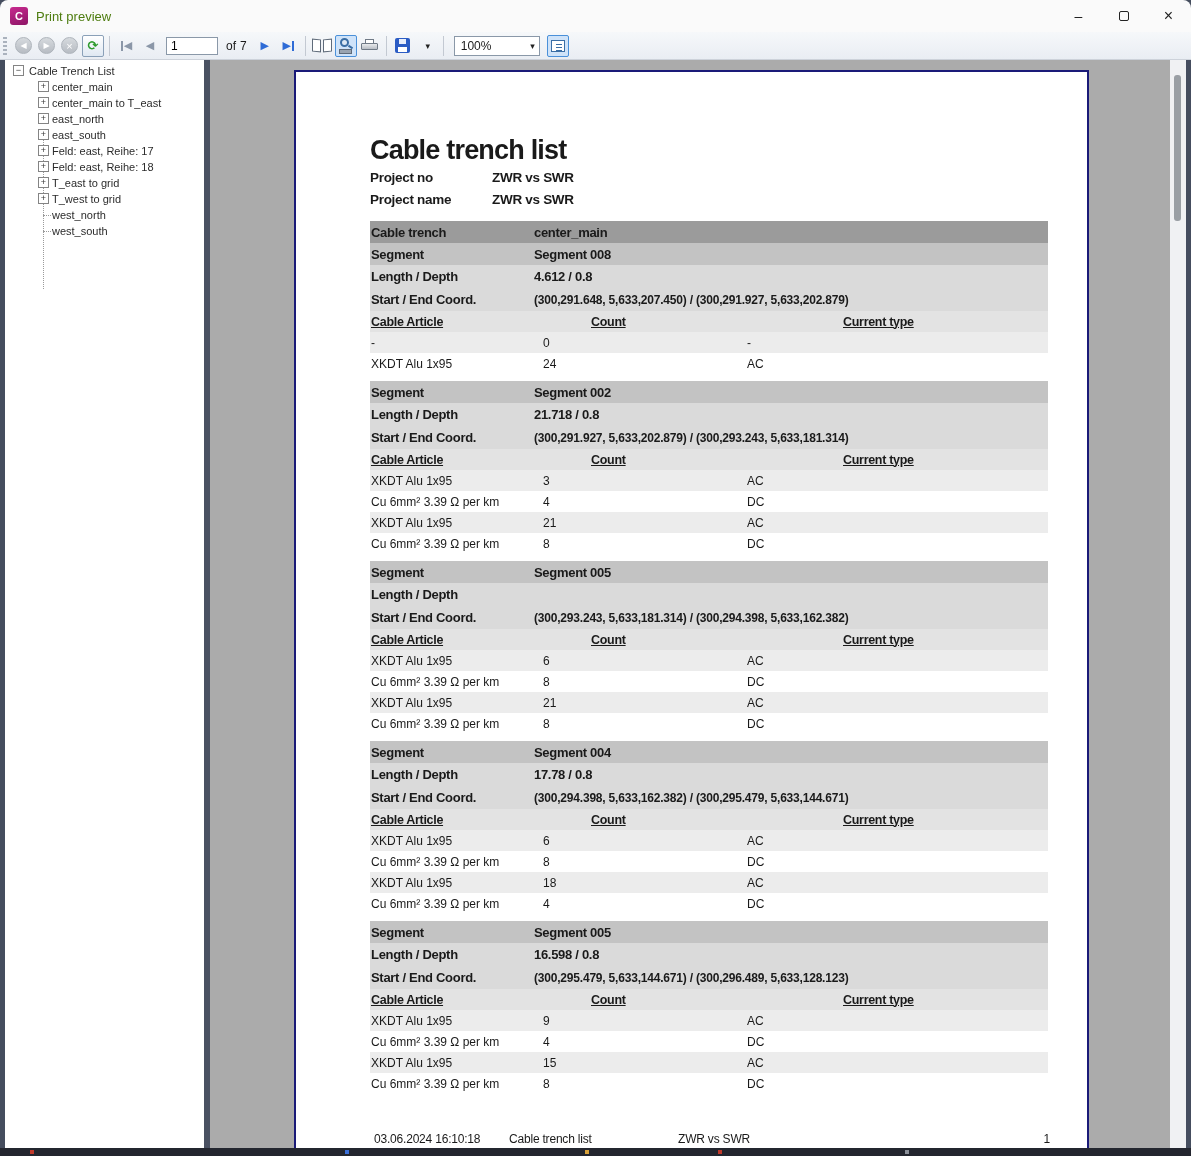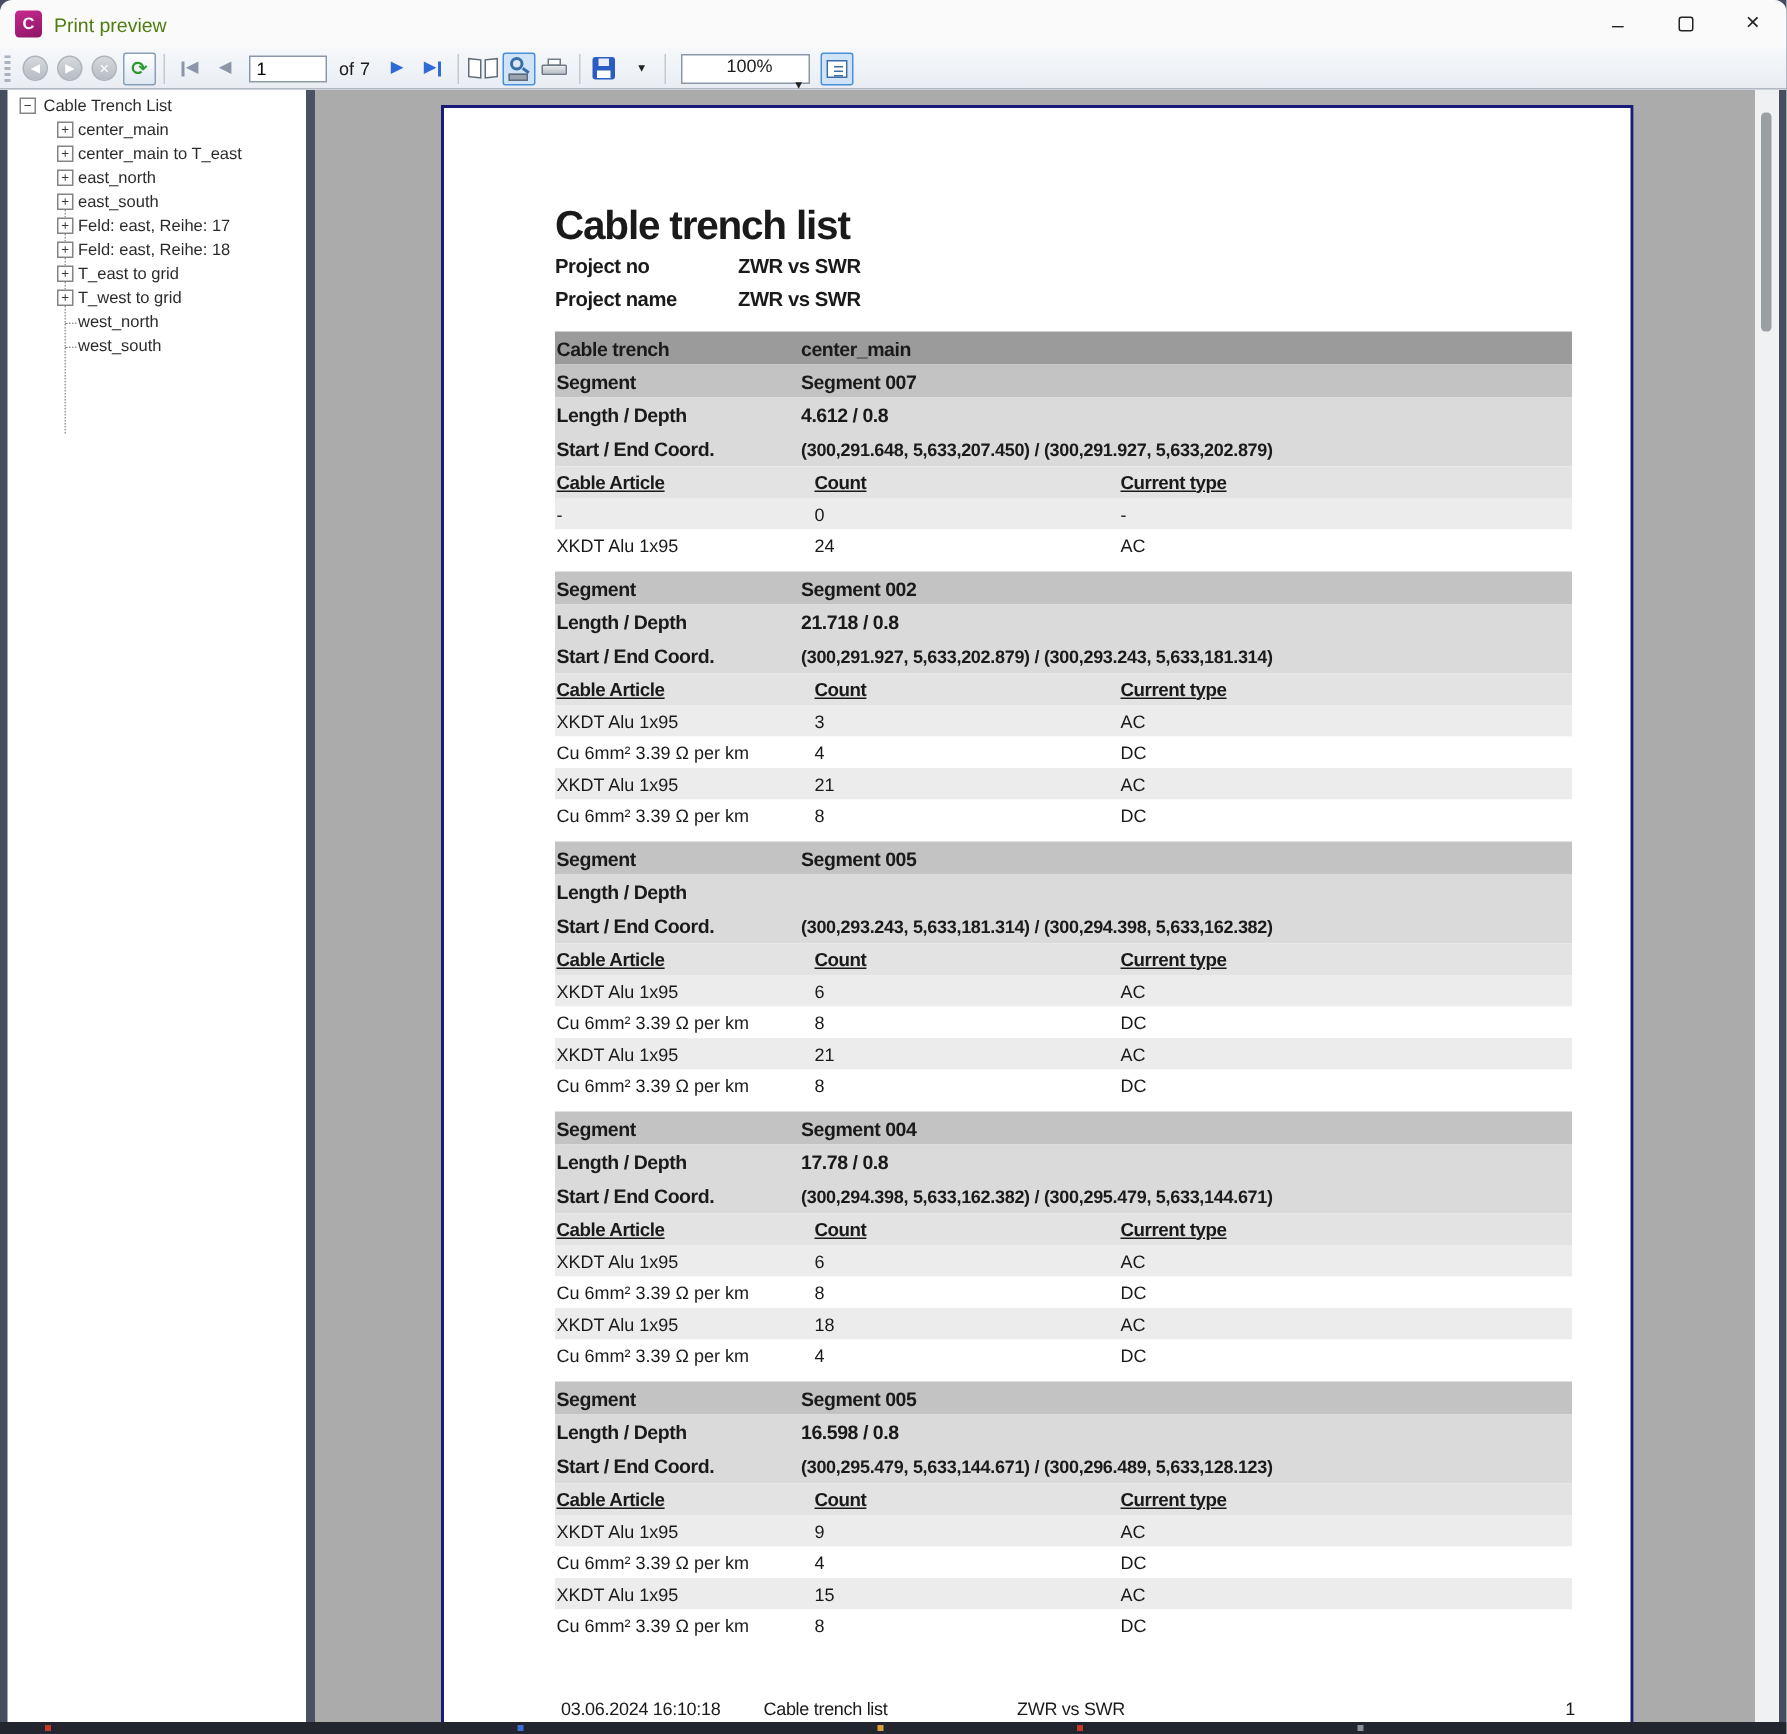--- a/index.html
+++ b/index.html
@@ -46,21 +46,21 @@
   .icon-zoompage .lens { position:absolute; left:2px; top:0; width:9px; height:9px; border:2px solid #3a6ea5; border-radius:50%; background:#dce8f5; }
   .icon-zoompage .handle { position:absolute; left:10px; top:8px; width:5px; height:2px; background:#3a6ea5; transform:rotate(35deg); }
   .icon-printer { width:18px; height:14px; position:relative; }
   .icon-printer .paper { position:absolute; left:4px; top:0; width:9px; height:5px; background:#fff; border:1px solid #707a86; }
   .icon-printer .bodyp { position:absolute; left:0; top:4px; width:17px; height:7px; background:linear-gradient(#e8eaec,#b9bec5); border:1px solid #707a86; border-radius:1px; }
   .icon-floppy { width:15px; height:15px; background:#2b5cc4; border-radius:2px; position:relative; }
   .icon-floppy::before { content:""; position:absolute; left:4px; top:1px; width:7px; height:5px; background:#e8eefc; }
   .icon-floppy::after { content:""; position:absolute; left:3px; bottom:1px; width:9px; height:5px; background:#fff; }
   .caret { font-size:9px; color:#222; margin-left:2px; }
   .zoom-combo { width:86px; height:20px; background:#fff; border:1px solid #8a98a8; display:flex; align-items:center;
-                font-size:12px; padding-left:6px; margin:0 6px;flex-direction:column; }
+                font-size:12px; padding-left:6px; margin:0 6px; }
   .zoom-combo .caret { margin-left:auto; margin-right:4px; }
   .icon-list { width:14px; height:12px; background:#fff; border:1px solid #3a6ea5; padding:2px 1px; }
   .icon-list i { display:block; height:1px; background:#3a6ea5; margin:1px 1px 2px 3px; }
 
   
   .content { position:absolute; left:5px; top:60px; width:1181px; height:1088px; display:flex; }
   .tree-panel { width:199px; background:#fff; position:relative; font-size:11px; color:#2b2b2b; padding-top:3px; overflow:hidden; }
   .tree-guide { position:absolute; left:38px; top:76px; height:153px; border-left:1px dotted #9a9a9a; }
   .tree-row { position:relative; height:16px; line-height:16px; white-space:nowrap; }
   .tree-row.root { padding-left:24px; }
@@ -81,21 +81,21 @@
   .rpt-title { margin-top:63px; font-size:27px; font-weight:bold; letter-spacing:-0.8px; }
   .proj-row { display:grid; grid-template-columns:122px auto; font-size:13.5px; font-weight:bold; height:22px; align-items:center; letter-spacing:-0.3px; }
   .table-wrap { margin-top:11px; }
   .t-row { display:grid; align-items:center; font-size:13px; letter-spacing:-0.3px; }
   .t-row.kv2 { grid-template-columns:164px auto; }
   .t-row.c3 { grid-template-columns:164px 213px auto; }
   .row-trench { background:#9b9b9b; height:22px; font-weight:bold; }
   .row-seg { background:#c3c3c3; height:22px; font-weight:bold; }
   .row-kv { background:#dadada; height:23px; font-weight:bold; }
   .row-kv .coords { font-size:12px; letter-spacing:-0.2px; }
-  .row-arthead { background:#e3e3e3; height:21px; font-weight:bold; font-size:12.5px; }
+  .row-arthead { background:#e3e3e3; height:21px; font-weight:bold; font-size:12.5px;gap:48px; }
   .row-arthead span { text-decoration:underline; }
   .row-art { height:21px; font-size:12px; font-weight:normal; letter-spacing:0; }
   .row-art.odd { background:#ececec; } .row-art.even { background:#fff; }
   .row-art .cnt, .row-arthead .cnt2 { padding-left:9px; }
   .block-gap { height:7px; }
   .t-row > span:first-child { padding-left:1px; }
 
   .page-footer { position:absolute; left:78px; top:1060px; width:678px; height:16px; font-size:12px; letter-spacing:-0.2px; }
   .page-footer span { position:absolute; top:0; }
   .pf-date { left:0; } .pf-doc { left:135px; } .pf-proj { left:304px; } .pf-page { right:2px; }
@@ -225,21 +225,21 @@
           <span>Project name</span>
           <span>ZWR vs SWR</span>
         </div>
         <div class="table-wrap">
             <div class="t-row kv2 row-trench">
               <span>Cable trench</span>
               <span>center_main</span>
             </div>
             <div class="t-row kv2 row-seg">
               <span>Segment</span>
-              <span>Segment 007</span>
+              <span>Segment 008</span>
             </div>
             <div class="t-row kv2 row-kv">
               <span>Length / Depth</span>
               <span>4.612 / 0.8</span>
             </div>
             <div class="t-row kv2 row-kv">
               <span>Start / End Coord.</span>
               <span class="coords">(300,291.648, 5,633,207.450) / (300,291.927, 5,633,202.879)</span>
             </div>
             <div class="t-row c3 row-arthead">

